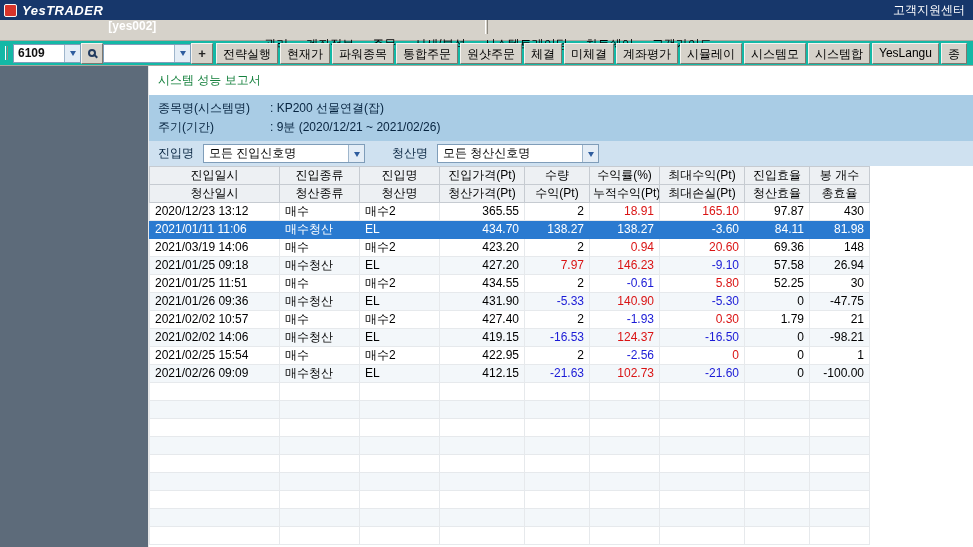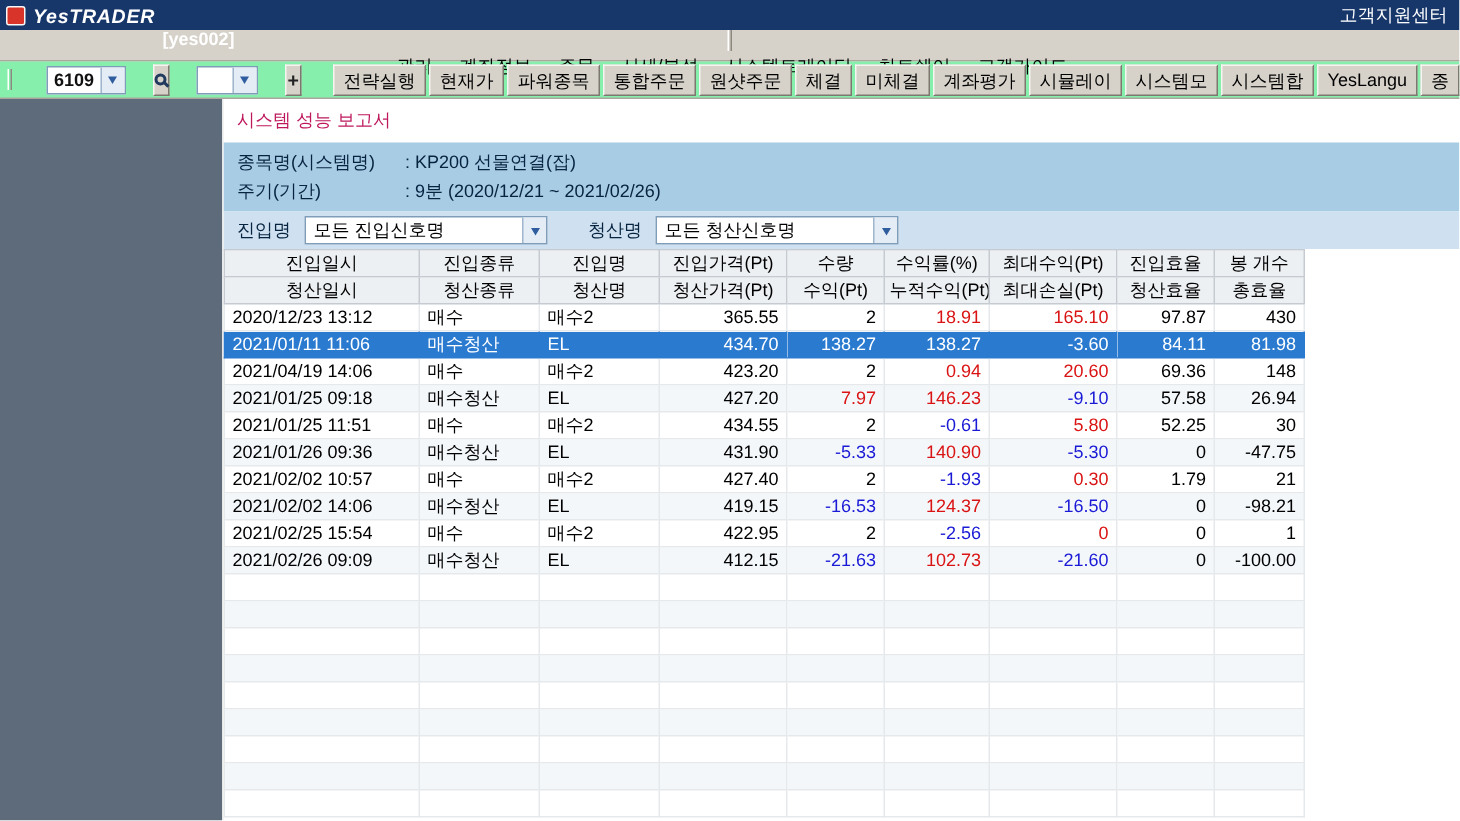--- a/index.html
+++ b/index.html
@@ -12,37 +12,37 @@
   .logo { font-style:italic; font-weight:bold; font-size:13px; letter-spacing:0.5px; }
   .session { font-weight:bold; font-size:12px;margin-top:32px; }
   .titlebar-right { margin-left:auto; font-size:12px; cursor:pointer; }
 
   
   .menubar { height:21px; background:#d6d2ca; border-bottom:1px solid #aaa69e; display:flex; align-items:center; padding-left:3px;flex-direction:column; }
   .grip { width:3px; height:14px; border-left:1px solid #fff; border-right:1px solid #8c887f; margin:0 5px 0 2px; flex:0 0 auto; }
   .menu-item { padding:2px 9px; color:#000; cursor:default; }
 
   
-  .toolbar { height:25px; background:#86efac; border-bottom:1px solid #aaa69e; display:flex; align-items:center; padding-left:3px; gap:18px; }
+  .toolbar { height:25px; background:#14b8a6; border-bottom:1px solid #aaa69e; display:flex; align-items:center; padding-left:3px; gap:0; }
   .combo { background:#fff; border:1px solid #7f9db9; height:19px; display:flex; align-items:center; justify-content:space-between; }
   .combo-sym { width:68px; }
   .combo-empty { width:88px; }
   .combo-text { padding:0 4px; font-weight:bold; color:#111; }
   .combo-arrow-box { width:16px; height:17px; background:#e4edf6; border-left:1px solid #9fb6cc; display:flex; align-items:center; justify-content:center; flex:0 0 auto; }
   .tri { width:0; height:0; border:3px solid transparent; border-top:5px solid #2f5d9e; margin-top:4px; }
   .tool-icon-btn { width:22px; height:21px; background:#d6d2ca; border-top:1px solid #f6f4f0; border-left:1px solid #f6f4f0; border-right:1px solid #7c786f; border-bottom:1px solid #7c786f; display:flex; align-items:center; justify-content:center; font-size:13px; font-weight:bold; color:#222; cursor:pointer; font-family:inherit; }
   .magnifier { position:relative; width:8px; height:8px; border:2px solid #223a5e; border-radius:50%; }
   .magnifier::after { content:""; position:absolute; width:5px; height:2px; background:#223a5e; transform:rotate(45deg); right:-4px; bottom:-2px; }
   .tbtn { background:#d6d2ca; border-top:1px solid #f6f4f0; border-left:1px solid #f6f4f0; border-right:1px solid #7c786f; border-bottom:1px solid #7c786f; height:21px; padding:2px 6px; font-size:12px; color:#000; white-space:nowrap; cursor:pointer; font-family:inherit; }
 
   
   .content { position:absolute; top:66px; left:0; right:0; bottom:0; display:flex; }
   .left-area { width:148px; background:#5d6b7a; flex:0 0 auto; }
   .panel { flex:1; background:#fff; position:relative; overflow:hidden; border-left:1px solid #e8e8e8; }
-  .panel-title { height:29px; line-height:29px; padding-left:9px; color:#be185d; }
+  .panel-title { height:29px; line-height:29px; padding-left:9px; color:#15803d; }
 
   .info-box { background:#a9cce5; padding:4px 0 4px 9px; }
   .info-row { height:19px; display:flex; align-items:center; color:#06233f; }
   .info-label { width:112px; }
 
   .filter-row { background:#cfe1f0; height:25px; display:flex; align-items:center; padding-left:5px; gap:5px; }
   .filter-label { padding:0 4px; color:#06233f; }
   .filter-combo { width:162px; background:#fff; border:1px solid #7f9db9; height:19px; display:flex; align-items:center; justify-content:space-between; padding-left:5px; margin-right:18px; cursor:pointer; }
 
   
@@ -200,21 +200,21 @@
               <td class="a-l c-k">매수청산</td>
               <td class="a-l c-k">EL</td>
               <td class="a-r c-k">434.70</td>
               <td class="a-r c-r">138.27</td>
               <td class="a-r c-r">138.27</td>
               <td class="a-r c-b">-3.60</td>
               <td class="a-r c-k">84.11</td>
               <td class="a-r c-k">81.98</td>
             </tr>
             <tr>
-              <td class="a-c c-k">2021/04/19 14:06</td>
+              <td class="a-c c-k">2021/03/19 14:06</td>
               <td class="a-l c-k">매수</td>
               <td class="a-l c-k">매수2</td>
               <td class="a-r c-k">423.20</td>
               <td class="a-r c-k">2</td>
               <td class="a-r c-r">0.94</td>
               <td class="a-r c-r">20.60</td>
               <td class="a-r c-k">69.36</td>
               <td class="a-r c-k">148</td>
             </tr>
             <tr class="alt">

